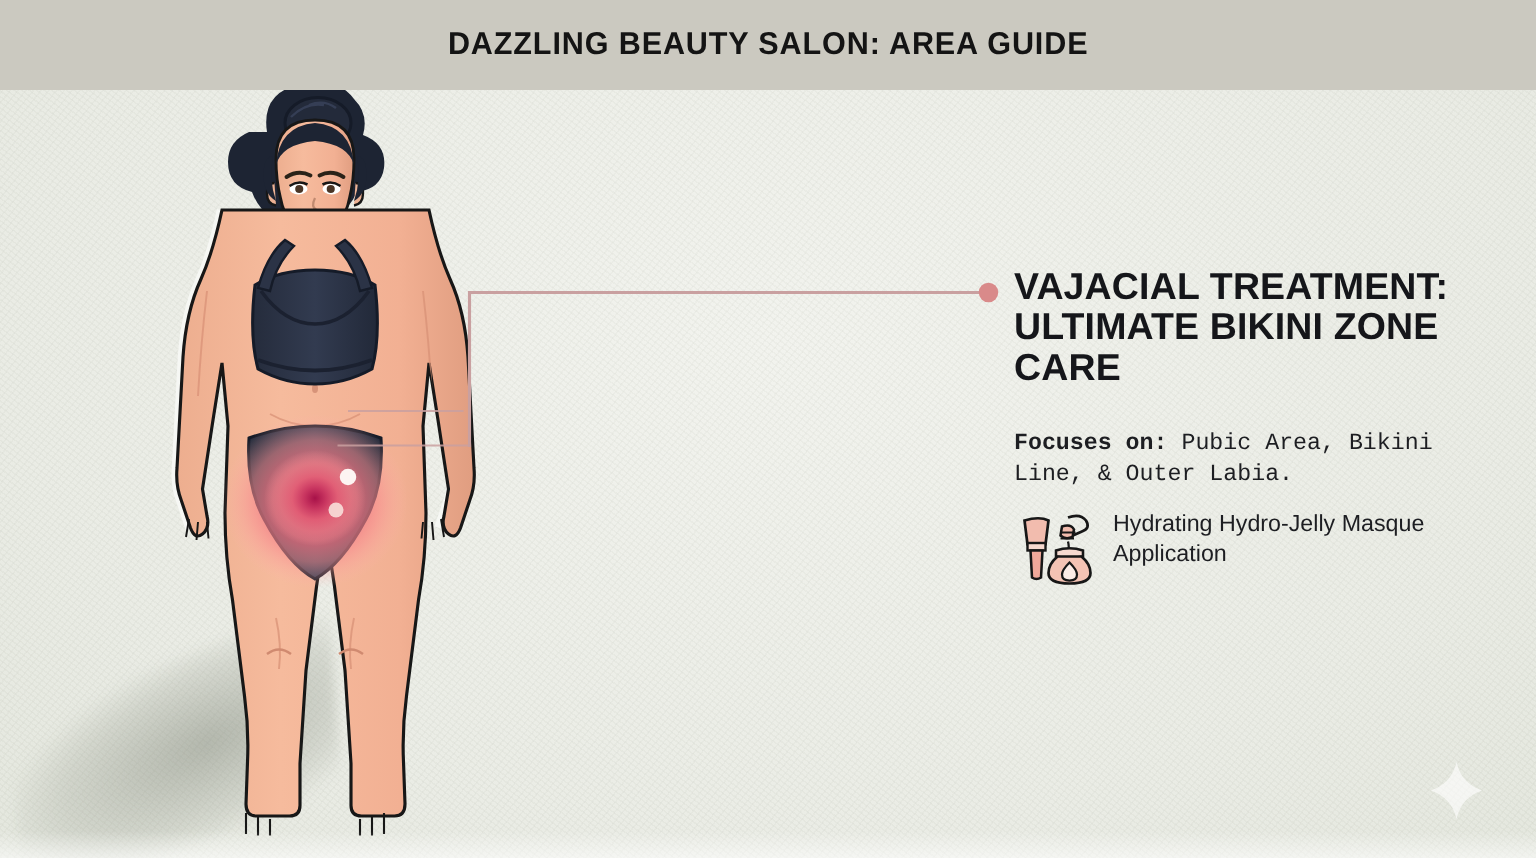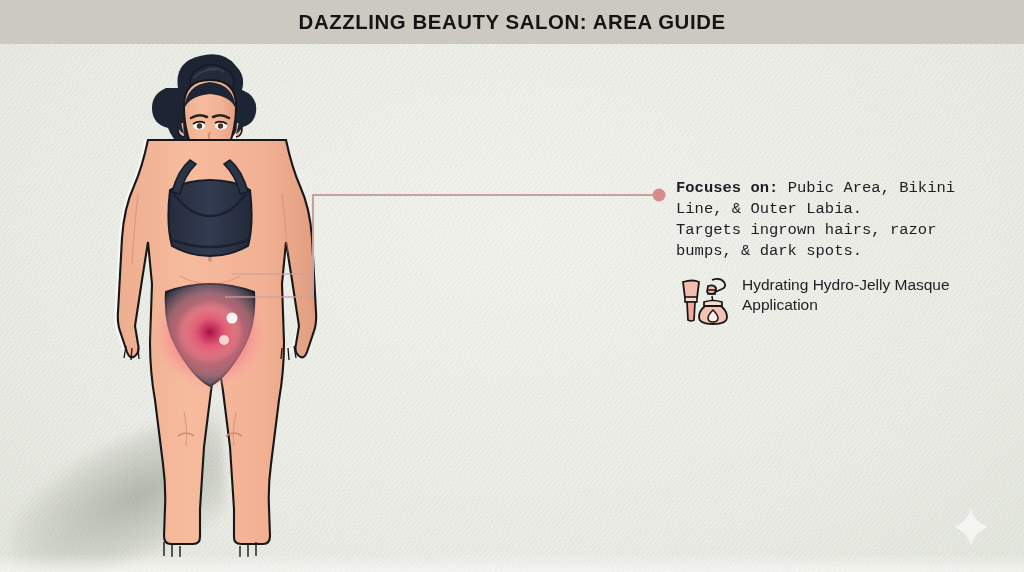--- a/index.html
+++ b/index.html
@@ -17,21 +17,21 @@
   
   #stage::after{
     content:"";position:absolute;inset:0;pointer-events:none;
     background-image:
       repeating-linear-gradient(37deg, rgba(150,155,140,.055) 0 1px, rgba(255,255,255,0) 1px 3px),
       repeating-linear-gradient(-51deg, rgba(140,145,130,.045) 0 1px, rgba(255,255,255,0) 1px 4px);
     mix-blend-mode:multiply;
   }
   
   .header-bar{
-    position:absolute;left:0;top:0;width:1024px;height:44px;
+    position:absolute;left:0;top:0;width:1024px;height:60px;
     background:#cbc9c0;
     display:flex;align-items:center;justify-content:center;
     z-index:6;
   }
   .header-title{
     font-size:21px;font-weight:bold;letter-spacing:.6px;
     color:#141414;white-space:nowrap;
     font-family:"Liberation Sans", sans-serif;
     transform:scaleX(.97);
   }
@@ -191,27 +191,27 @@
   <svg class="connector" width="1024" height="572">
     <g stroke="#c9a0a0" fill="none">
       <path d="M313 297 L313 195 L655 195" stroke-width="2.1" stroke-linecap="square"></path>
       <path d="M232 274 L309 274" stroke-width="1.4" opacity=".85"></path>
       <path d="M225 297 L313 297" stroke-width="1.4" opacity=".85"></path>
     </g>
     <circle cx="659" cy="195" r="6.5" fill="#d98a8a"></circle>
   </svg>
 
   <div class="info-panel">
+    <h2 class="info-head">VAJACIAL TREATMENT: ULTIMATE BIKINI ZONE CARE</h2>
 
     <div class="info-body">
       <p>
         <span class="lbl">Focuses on:</span>
         <span>Pubic Area, Bikini Line, &amp; Outer Labia.</span>
       </p>
-      <p>Targets ingrown hairs, razor bumps, &amp; dark spots.</p>
     </div>
 
     <div class="masque-row">
       <span class="masque-icon">
         <svg width="56" height="50" viewBox="0 0 56 50">
 
           <path d="M7 6 q10 -3 16 0 l-2 16 q-6 2 -12 0 z" fill="#f2bcae" stroke="#171717" stroke-width="1.8"></path>
           <rect x="9" y="21" width="12" height="5" fill="#f6d9cf" stroke="#171717" stroke-width="1.6"></rect>
           <path d="M11 26 l8 0 l-1 18 q-3 2 -6 0 z" fill="#f0a89a" stroke="#171717" stroke-width="1.7"></path>
 

